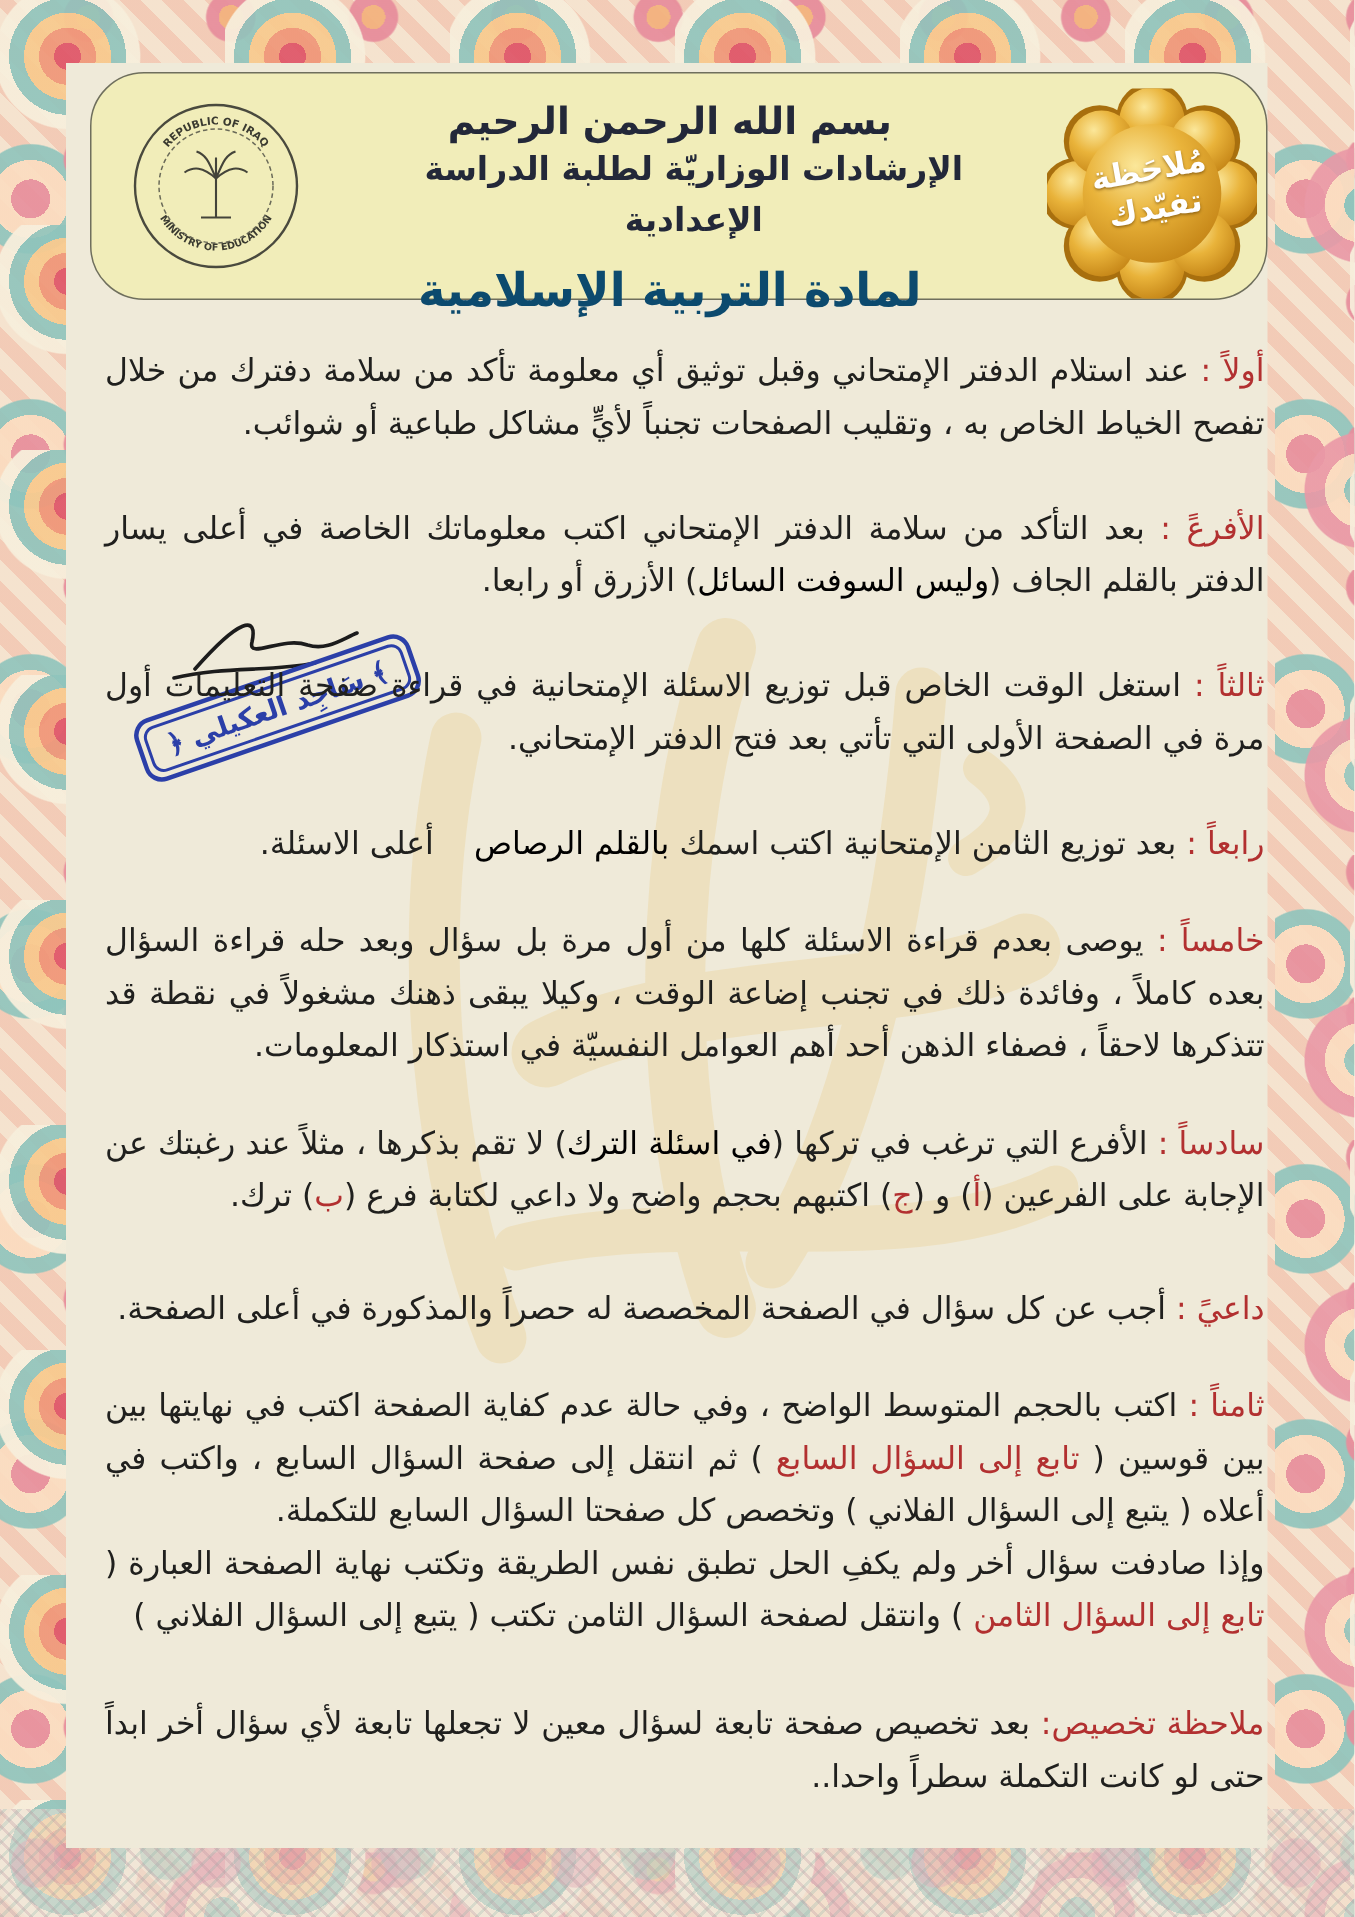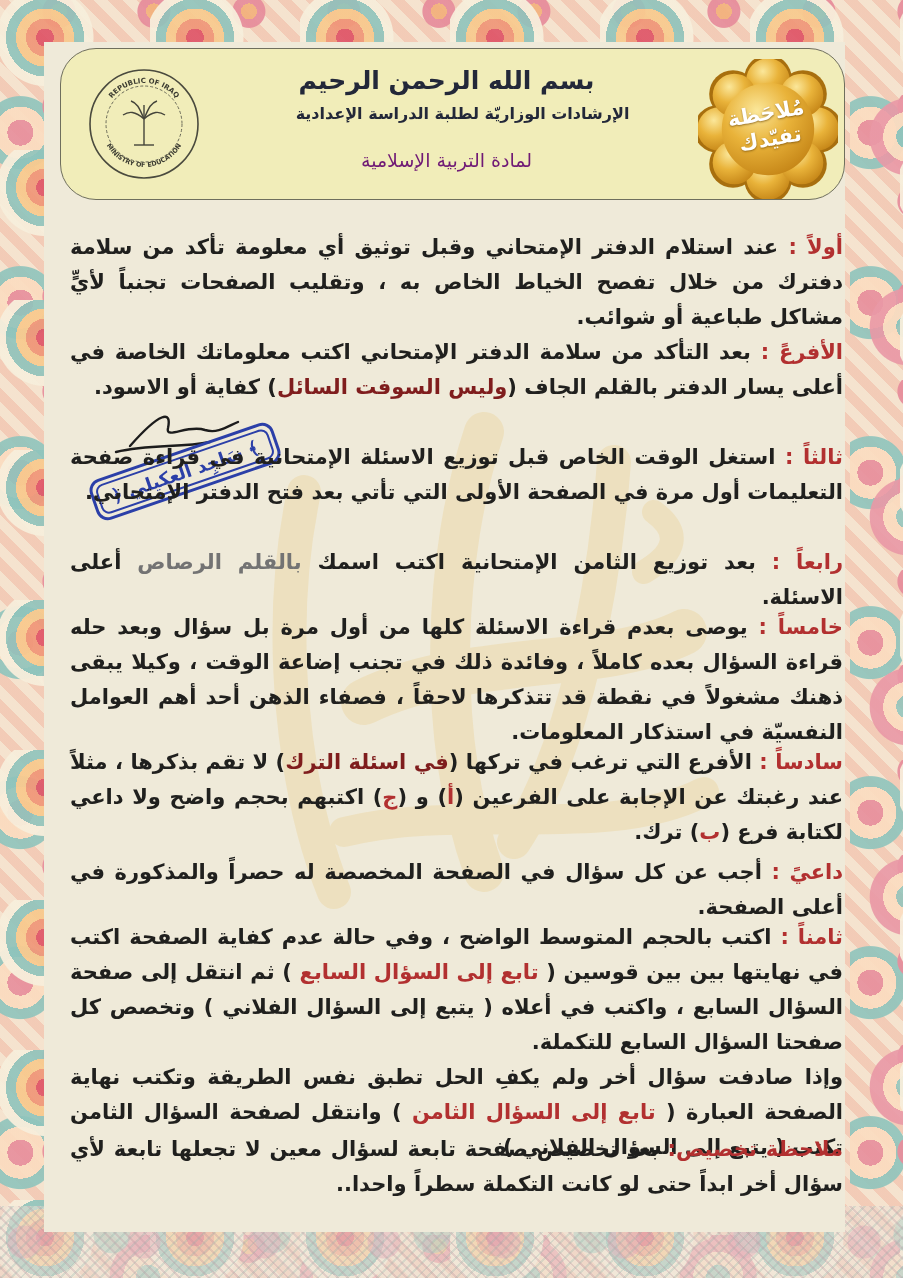--- a/index.html
+++ b/index.html
@@ -30,22 +30,22 @@
     background:#efead9;
   }
   
   .header-box {
     position:absolute; left:16px; top:6px; right:0; height:152px;
     background:#f1edb9; border:1px solid #6f6f5d; border-radius:36px;
   }
   .logo { position:absolute; left:26px; top:18px; width:114px; height:114px; }
   .titles { position:absolute; left:150px; right:162px; top:16px; text-align:center; direction:rtl; }
   .bismillah { font-size:25px; font-weight:bold; color:#232839; line-height:32px; }
-  .main-title { font-size:16px; font-weight:bold; color:#232839; line-height:34px;margin-left:32px; }
-  .subject-title { font-size:19px; font-weight:normal; color:#701a75; line-height:34px; margin-top:12px; }
+  .main-title { font-size:22px; font-weight:bold; color:#232839; line-height:34px;margin-left:32px; }
+  .subject-title { font-size:31px; font-weight:bold; color:#0c4a6e; line-height:34px; margin-top:12px; }
   .badge { position:absolute; right:6px; top:10px; width:140px; height:134px; }
   .badge svg { position:absolute; inset:0; }
   .badge-text {
     position:absolute; inset:0; display:flex; flex-direction:column; align-items:center; justify-content:center;
     color:#fff; font-weight:bold; font-size:21px; line-height:26px; direction:rtl;
     transform:rotate(-10deg); text-shadow:0 1px 2px rgba(116,76,8,.7);
   }
   
   .watermark { position:absolute; left:140px; top:330px; opacity:.55; pointer-events:none; }
   .signature { position:absolute; left:66px; top:362px; }
@@ -53,26 +53,26 @@
     position:absolute; left:44px; top:408px; transform:rotate(-19deg);
     border:3px solid #2b3fa8; border-radius:12px; padding:3px; background:rgba(239,234,217,.2);
   }
   .stamp-inner {
     border:2px solid #2b3fa8; border-radius:8px; padding:3px 12px;
     color:#2b3fa8; font-size:18px; font-weight:bold; direction:rtl; white-space:nowrap;
   }
   
   .para {
     position:absolute; right:2px; left:26px; direction:rtl; text-align:justify;
-    font-size:21px; font-weight:bold; color:#20201e; line-height:35px;
+    font-size:21px; font-weight:normal; color:#20201e; line-height:35px;
   }
   .lbl { color:#b23030; }
   .seg-red { color:#b23030; }
-  .seg-blue { color:#7f1d1d; }
-  .seg-green { color:#737373; }
+  .seg-blue { color:#000000; }
+  .seg-green { color:#000000;margin-left:20px; }
 </style>
 </head>
 <body>
 
 <div class="page">
   <div class="fade-strip"></div>
 
   <div class="content">
 
     <svg class="watermark" width="560" height="560" viewBox="0 0 560 560">
@@ -164,21 +164,21 @@
     </svg>
     <div class="stamp">
       <div class="stamp-inner">﴾ سَاجِد العكيلي ﴿</div>
     </div>
 
     <div class="para" style="top:188px">
       <span class="lbl">أولاً : </span><span>عند استلام الدفتر الإمتحاني وقبل توثيق أي معلومة تأكد من سلامة دفترك من خلال تفصح الخياط الخاص به ، وتقليب الصفحات تجنباً لأيٍّ مشاكل طباعية أو شوائب.</span>
     </div>
 
     <div class="para" style="top:293px">
-      <span class="lbl">الأفرعً : </span><span>بعد التأكد من سلامة الدفتر الإمتحاني اكتب معلوماتك الخاصة في أعلى يسار الدفتر بالقلم الجاف (</span><span class="seg-blue">وليس السوفت السائل</span><span>) كفاية أو الاسود.</span>
+      <span class="lbl">الأفرعً : </span><span>بعد التأكد من سلامة الدفتر الإمتحاني اكتب معلوماتك الخاصة في أعلى يسار الدفتر بالقلم الجاف (</span><span class="seg-blue">وليس السوفت السائل</span><span>) الأزرق أو رابعا.</span>
     </div>
 
     <div class="para" style="top:398px">
       <span class="lbl">ثالثاً : </span><span>استغل الوقت الخاص قبل توزيع الاسئلة الإمتحانية في قراءة صفحة التعليمات أول مرة في الصفحة الأولى التي تأتي بعد فتح الدفتر الإمتحاني.</span>
     </div>
 
     <div class="para" style="top:503px">
       <span class="lbl">رابعاً : </span><span>بعد توزيع الثامن الإمتحانية اكتب اسمك </span><span class="seg-green">بالقلم الرصاص</span><span> أعلى الاسئلة.</span>
     </div>
 

